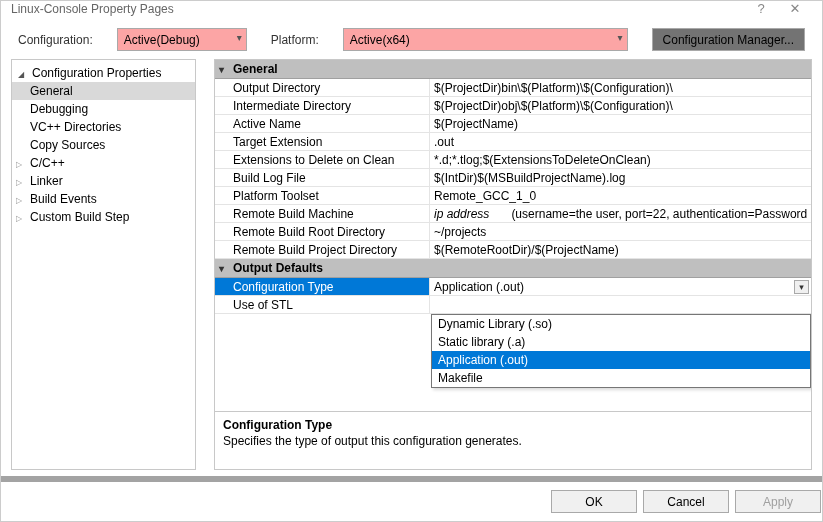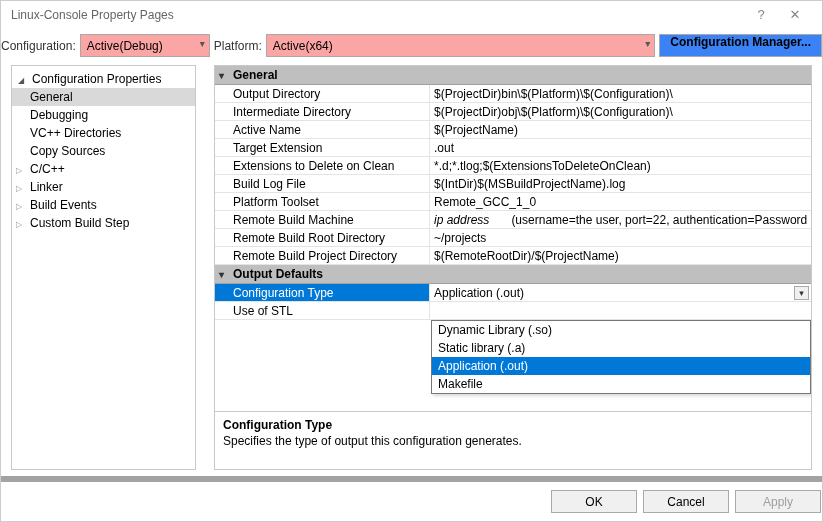--- a/index.html
+++ b/index.html
@@ -1,25 +1,25 @@
 <!DOCTYPE html>
 <html><head>
 <meta charset="utf-8">
 <style>
 * { box-sizing: border-box; margin: 0; padding: 0; font-family: "Segoe UI", Tahoma, sans-serif; font-size: 12px; }
 html, body { height: 100%; background: #fff; }
 .window { width: 823px; height: 522px; border: 1px solid #ccc; display: flex; flex-direction: column; background: #fff; }
-.titlebar { display: flex; align-items: center; padding: 6px 10px 4px 10px; color: #666; }
+.titlebar { display: flex; align-items: center; padding: 0 10px 4px 10px; color: #666; }
 .titlebar .title { flex: 1; }
 .titlebar .tb-btn { width: 34px; text-align: center; color: #888; font-size: 13px; }
-.cfgbar { display: flex; align-items: center; gap: 4px; padding: 8px 0; }
+.cfgbar { display: flex; align-items: center; gap: 24px; padding: 8px 17px; }
 .cfgbar label { color: #333; }
 .cfgbar .sel { position: relative; border: 1px solid #a9a9a9; height: 23px; display: flex; align-items: center; padding: 0 18px 0 6px; background: #fca5a5; }
 .cfgbar .sel .chev { position: absolute; right: 4px; top: 3px; font-size: 10px; color: #555; }
-.cfgbar .btn { border: 1px solid #a9a9a9; height: 23px; padding: 0 10px; display: flex; background: #3b82f6; font-weight: bold; }
+.cfgbar .btn { border: 1px solid #a9a9a9; height: 23px; padding: 0 10px; display: flex; align-items: center; background: #737373; }
 .body { flex: 1; display: flex; padding: 0 10px 6px 10px; gap: 18px; min-height: 0; }
 .nav { width: 185px; border: 1px solid #c8c8c8; padding: 4px 0; overflow: auto; }
 .nav .item { padding: 2px 6px 2px 18px; white-space: nowrap; cursor: default; }
 .nav .item.root { font-weight: normal; padding-left: 6px; }
 .nav .item.root::before { content: "◢"; font-size: 8px; color: #555; margin-right: 4px; display: inline-block; width: 10px; }
 .nav .item.sel { background: #d9d9d9; }
 .nav .item.exp::before { content: "▷"; font-size: 8px; color: #999; margin-right: 4px; display: inline-block; width: 10px; margin-left: -14px; }
 .main { flex: 1; display: flex; flex-direction: column; border: 1px solid #c8c8c8; min-width: 0; }
 .grid { flex: 1; overflow: hidden; position: relative; }
 .sect { display: flex; align-items: center; background: #bfbfbf; border-bottom: 1px solid #a0a0a0; height: 19px; padding-left: 4px; font-weight: bold; }

